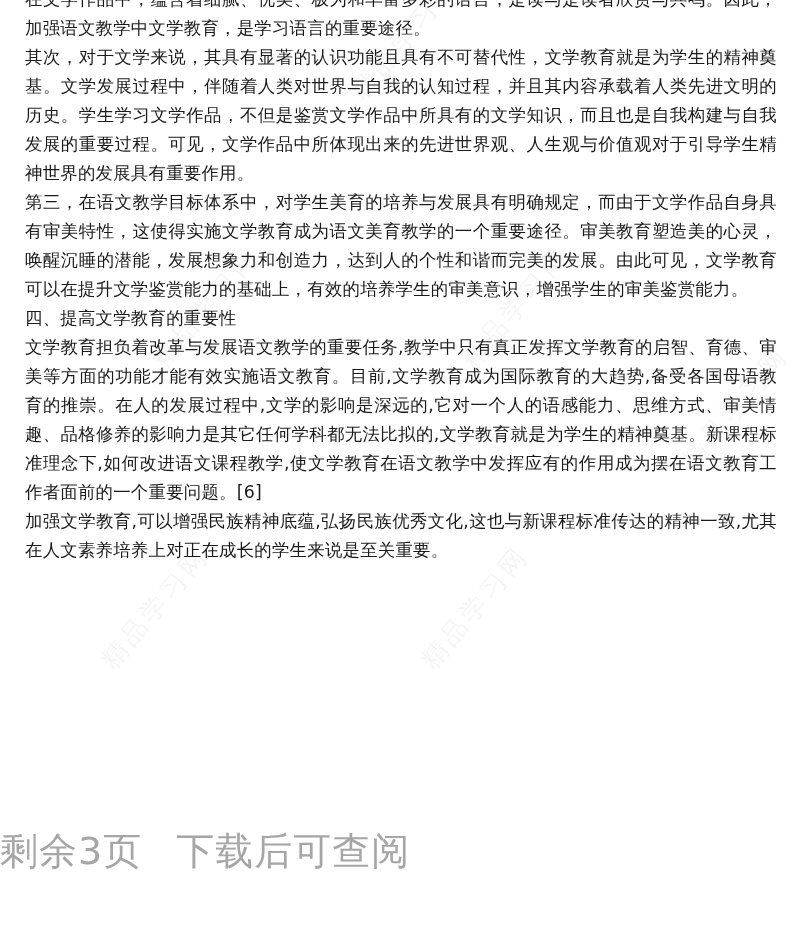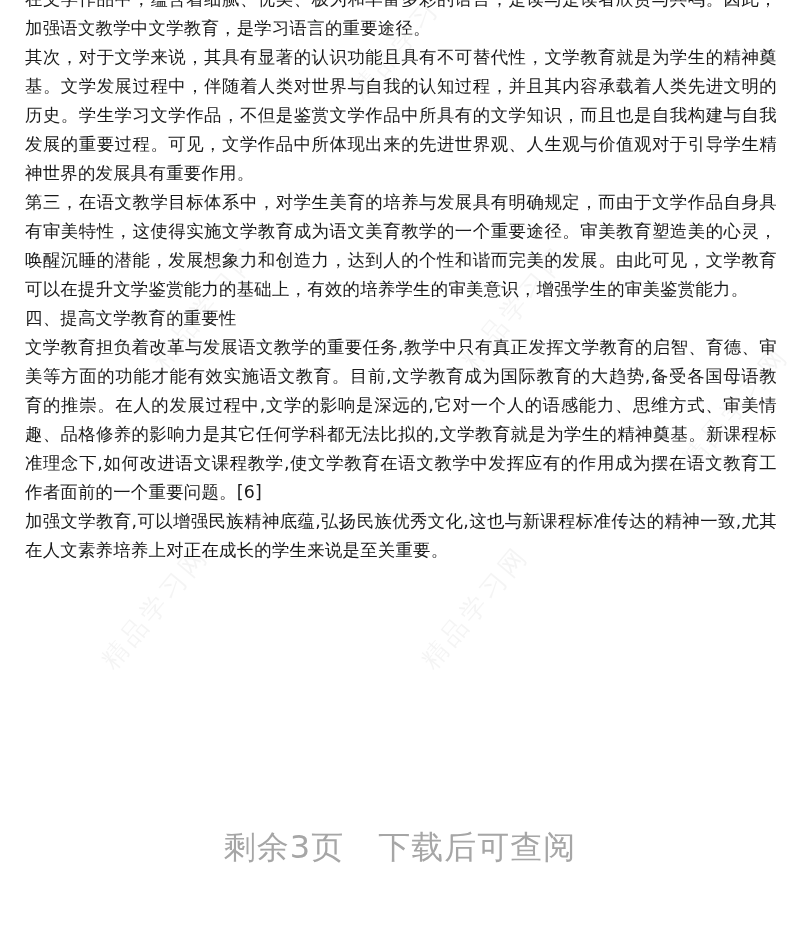--- a/index.html
+++ b/index.html
@@ -45,22 +45,22 @@
       transform-origin: center;
       white-space: nowrap;
       letter-spacing: 4px;
       pointer-events: none;
     }
     .footer {
       position: absolute;
       left: 0;
       top: 826px;
       width: 800px;
-      text-align: center;
-      font-size: 32px;
+      text-align: left;
+      font-size: 38px;
       color: #a6a6a6;
       letter-spacing: 1px;
     }
     .footer .gap {
       display: inline-block;
       width: 34px;
     }
   </style>
 </head>
 <body>

